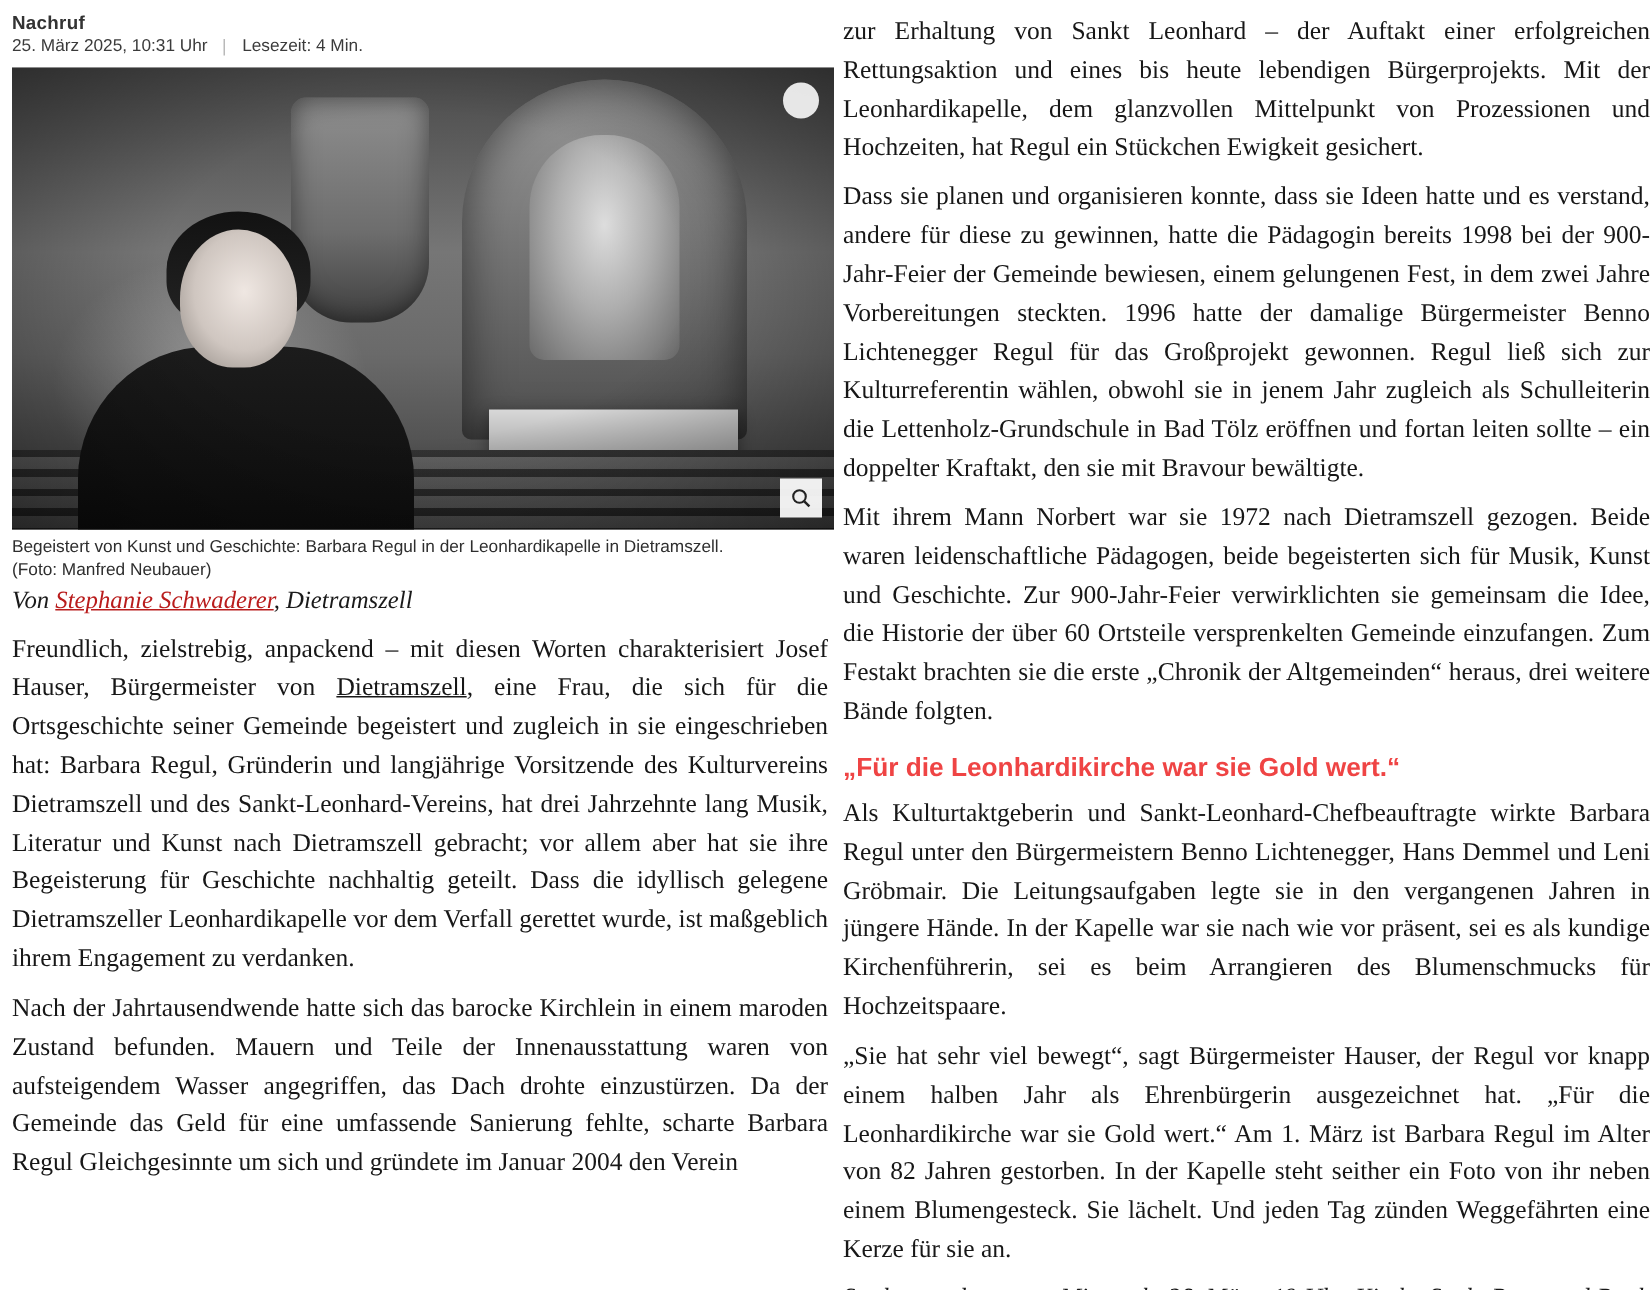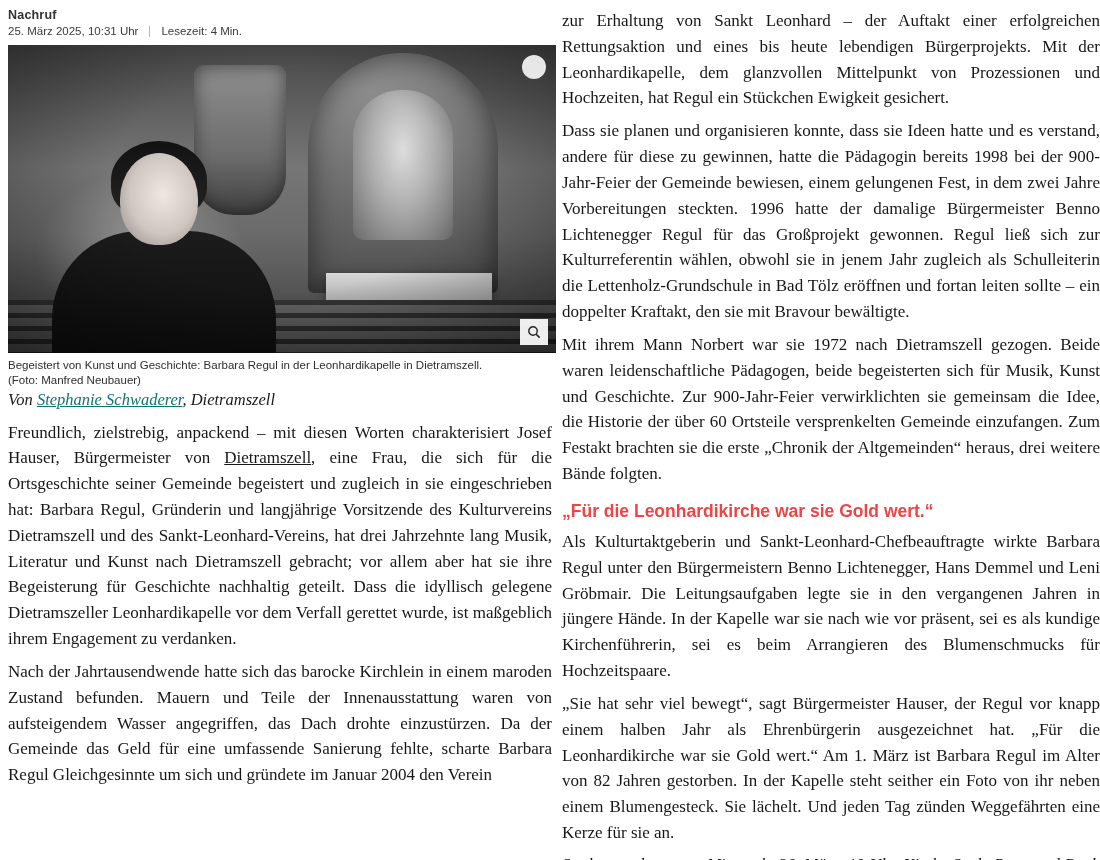--- a/index.html
+++ b/index.html
@@ -207,21 +207,21 @@
     color: #111;
     margin: 8px 0 6px 0;
   }
   .byline {
     font-size: 16.5px;
     font-style: italic;
     color: #1a1a1a;
     margin: 4px 0 10px 0;
   }
   .byline a {
-    color: #0f766e;
+    color: #b91c1c;
     text-decoration: underline;
   }
   p.body {
     font-size: 17px;
     line-height: 1.52;
     margin: 0 0 7px 0;
     text-align: justify;
     color: #171717;
     hyphens: auto;
   }

